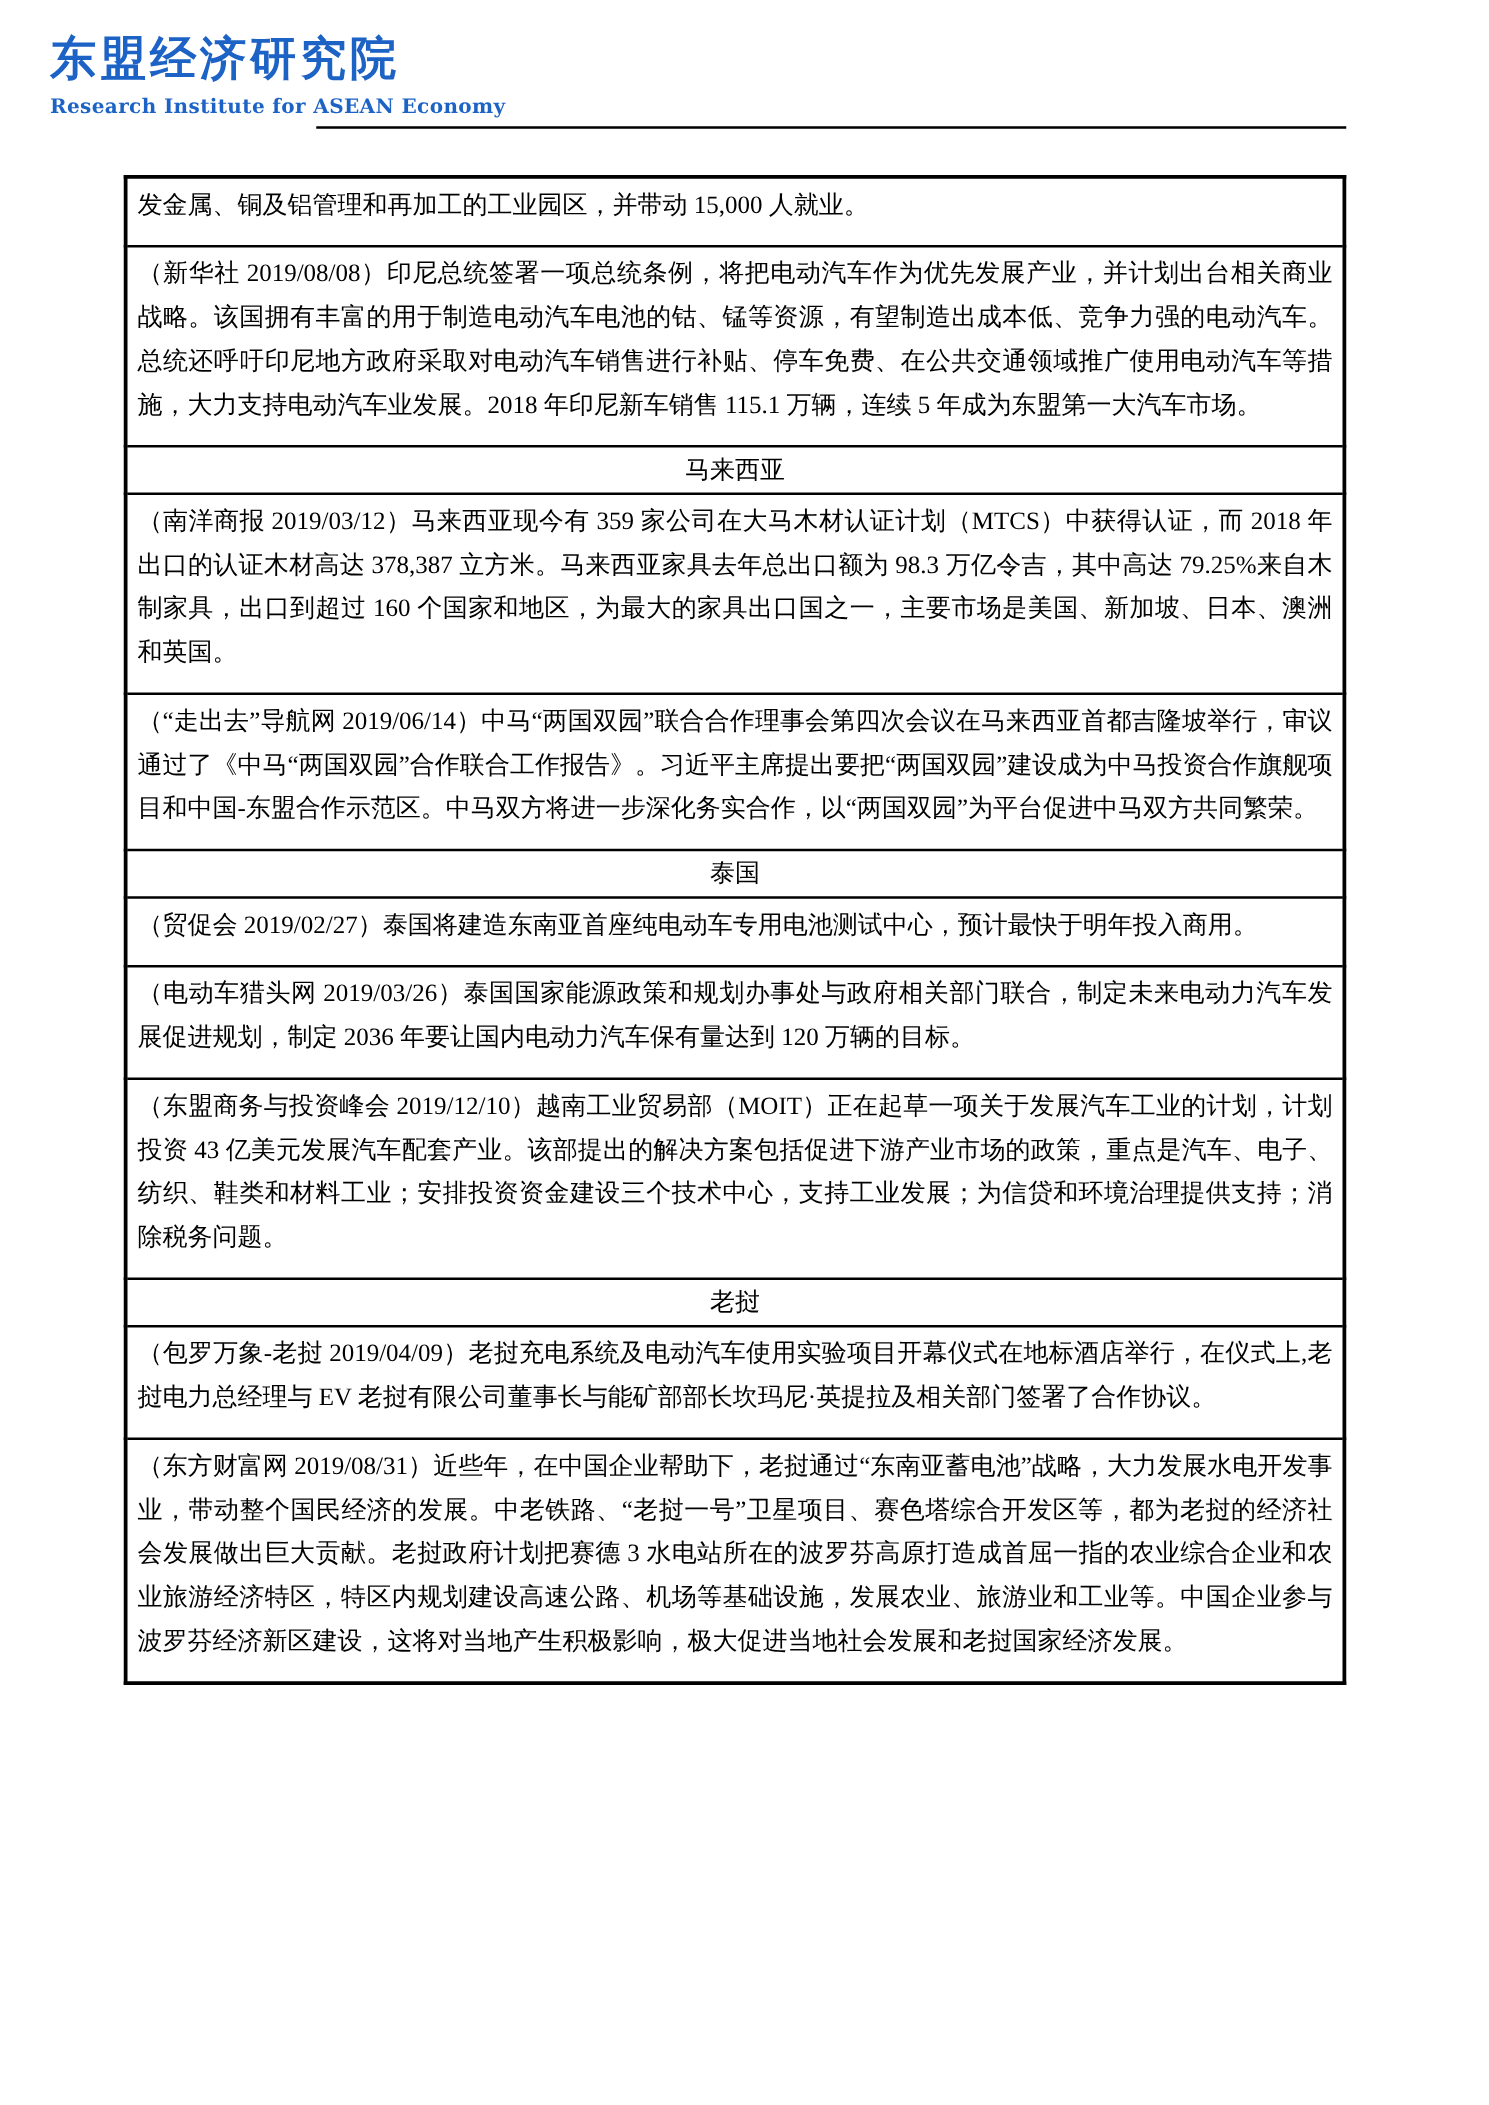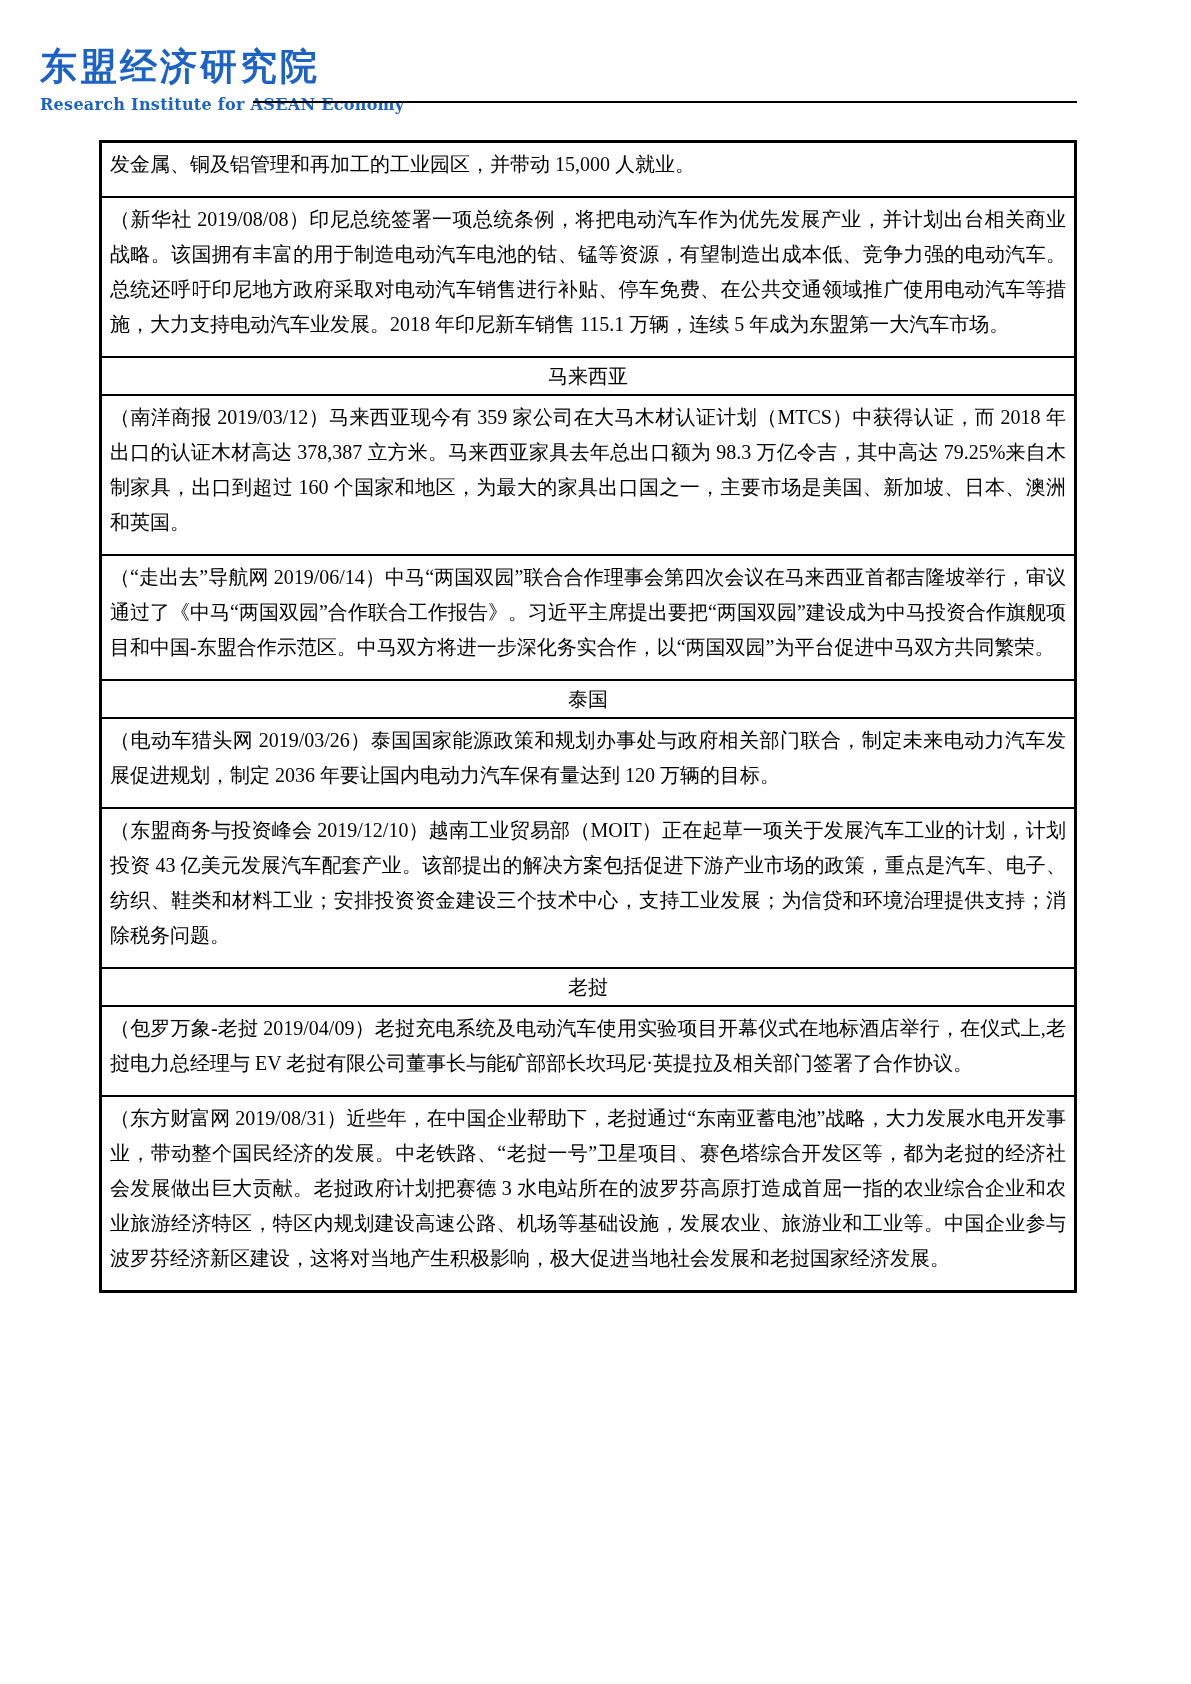--- a/index.html
+++ b/index.html
@@ -64,21 +64,21 @@
     width: 1191px;
     text-align: right;
     font-size: 17px;
     margin-left: 32px;
   }
 </style>
 </head>
 <body>
 
 <div class="brand">
-  <div class="brand-cn" style="color: rgb(28, 99, 197); margin-top: 20px;">东盟经济研究院</div>
+  <div class="brand-cn" style="color: rgb(28, 99, 197);">东盟经济研究院</div>
   <div class="brand-en" style="color: rgb(28, 99, 197);">Research Institute for ASEAN Economy</div>
 </div>
 
 <div class="header-rule"></div>
 
 <table class="doc-table">
   <tbody id="table-body">
       <tr>
         <td class="entry">发金属、铜及铝管理和再加工的工业园区，并带动 15,000 人就业。</td>
       </tr>
@@ -91,20 +91,23 @@
       <tr>
         <td class="entry">（南洋商报 2019/03/12）马来西亚现今有 359 家公司在大马木材认证计划（MTCS）中获得认证，而 2018 年出口的认证木材高达 378,387 立方米。马来西亚家具去年总出口额为 98.3 万亿令吉，其中高达 79.25%来自木制家具，出口到超过 160 个国家和地区，为最大的家具出口国之一，主要市场是美国、新加坡、日本、澳洲和英国。</td>
       </tr>
       <tr>
         <td class="entry">（“走出去”导航网 2019/06/14）中马“两国双园”联合合作理事会第四次会议在马来西亚首都吉隆坡举行，审议通过了《中马“两国双园”合作联合工作报告》。习近平主席提出要把“两国双园”建设成为中马投资合作旗舰项目和中国-东盟合作示范区。中马双方将进一步深化务实合作，以“两国双园”为平台促进中马双方共同繁荣。</td>
       </tr>
       <tr>
         <td class="section">泰国</td>
       </tr>
       <tr>
+        <td class="entry">（贸促会 2019/02/27）泰国将建造东南亚首座纯电动车专用电池测试中心，预计最快于明年投入商用。</td>
+      </tr>
+      <tr>
         <td class="entry">（电动车猎头网 2019/03/26）泰国国家能源政策和规划办事处与政府相关部门联合，制定未来电动力汽车发展促进规划，制定 2036 年要让国内电动力汽车保有量达到 120 万辆的目标。</td>
       </tr>
       <tr>
         <td class="entry">（东盟商务与投资峰会 2019/12/10）越南工业贸易部（MOIT）正在起草一项关于发展汽车工业的计划，计划投资 43 亿美元发展汽车配套产业。该部提出的解决方案包括促进下游产业市场的政策，重点是汽车、电子、纺织、鞋类和材料工业；安排投资资金建设三个技术中心，支持工业发展；为信贷和环境治理提供支持；消除税务问题。</td>
       </tr>
       <tr>
         <td class="section">老挝</td>
       </tr>
       <tr>
         <td class="entry">（包罗万象-老挝 2019/04/09）老挝充电系统及电动汽车使用实验项目开幕仪式在地标酒店举行，在仪式上,老挝电力总经理与 EV 老挝有限公司董事长与能矿部部长坎玛尼·英提拉及相关部门签署了合作协议。</td>

